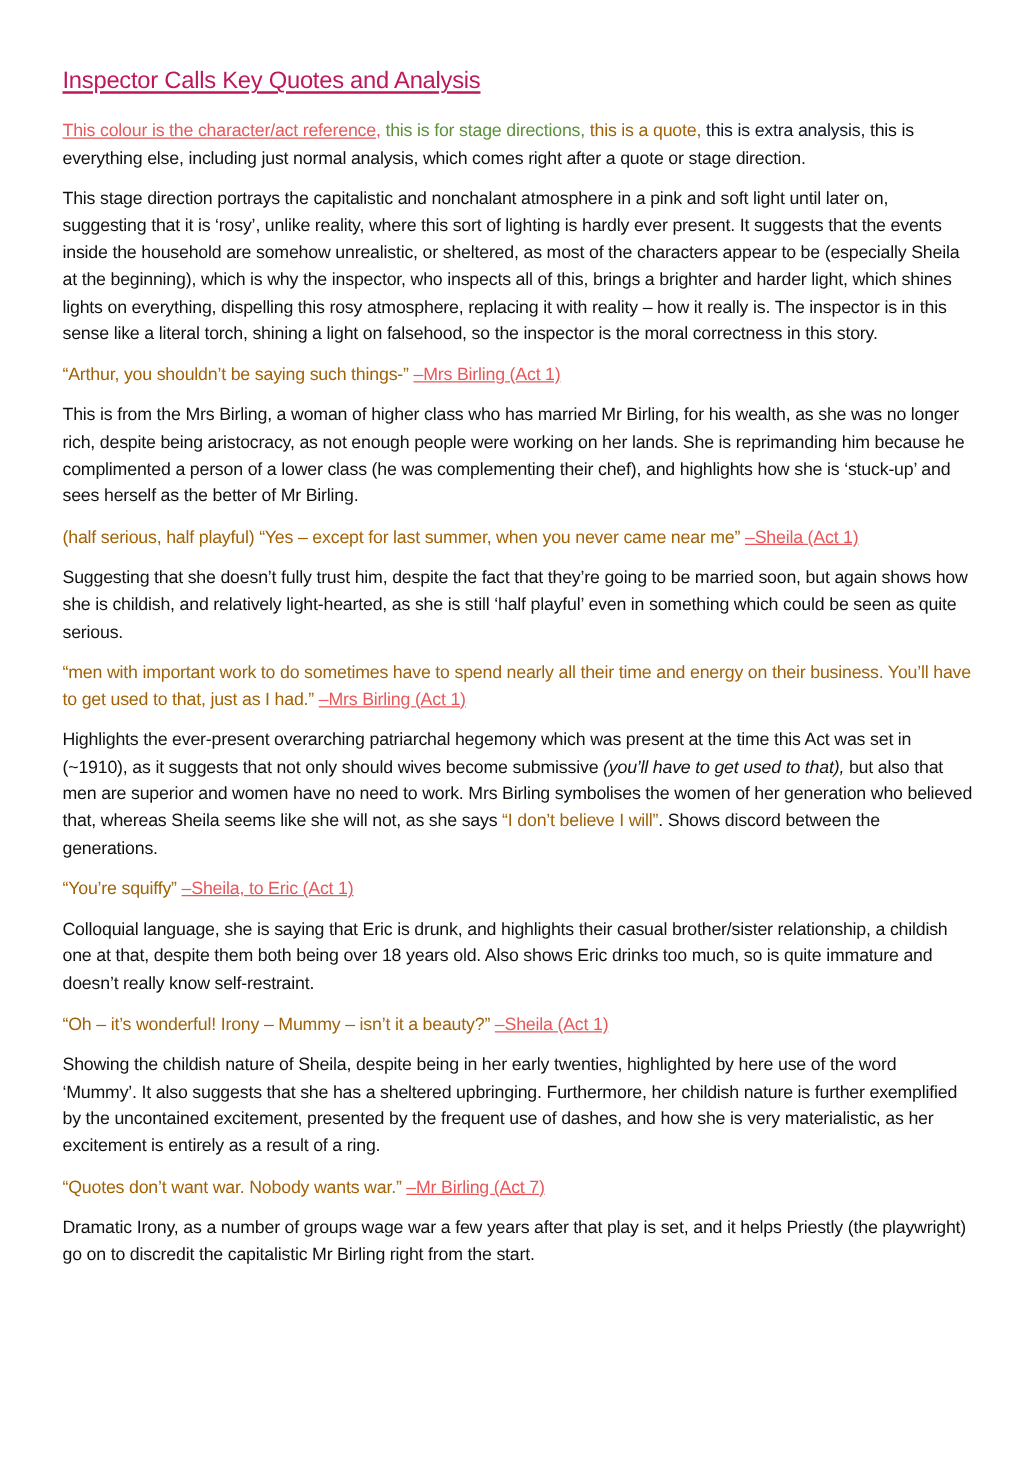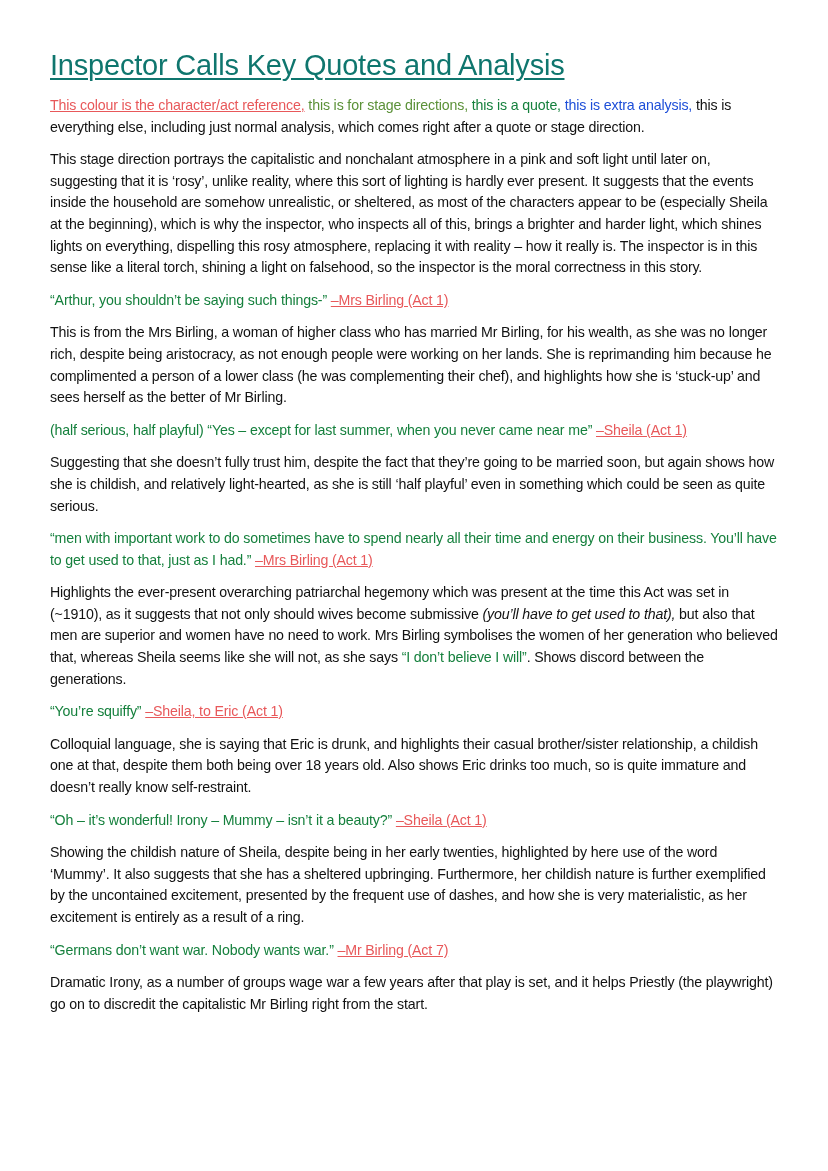--- a/index.html
+++ b/index.html
@@ -4,29 +4,29 @@
 <style>
   html, body { margin: 0; padding: 0; background: #ffffff; }
   body { width: 828px; height: 1171px; overflow: hidden; position: relative; }
   .page {
     position: absolute; left: 50px; top: 50px; width: 730px;
     font-family: "Liberation Sans", sans-serif;
     font-size: 14.2px; line-height: 21.6px; color: #111111;
     letter-spacing: -0.15px;
   }
   h1 {
-    margin: 0 0 15px 0; font-weight: normal; font-size: 29px; line-height: 30px;
+    margin: 0 0 15px 0; font-weight: normal; font-size: 19px; line-height: 30px;
     text-decoration: underline; text-decoration-thickness: 2px; text-underline-offset: 3px;
-    color: #0f766e; letter-spacing: -0.2px;
+    color: #be185d; letter-spacing: -0.2px;
   }
   p { margin: 0 0 11px 0; }
   .ref { color: #e8585a; text-decoration: underline; }
   .stage { color: #5b9138; }
-  .quote { color: #15803d; }
-  .extra { color: #1d4ed8; }
+  .quote { color: #a16207; }
+  .extra { color: #0f172a; }
   .em { font-style: italic; }
 </style>
 </head>
 <body>
 
 <div class="page">
   <h1>Inspector Calls Key Quotes and Analysis</h1>
 
   <p><span class="ref">This colour is the character/act reference,</span><span class="stage"> this is for stage directions,</span><span class="quote"> this is a quote,</span><span class="extra"> this is extra analysis,</span><span> this is everything else, including just normal analysis, which comes right after a quote or stage direction.</span></p>
 
@@ -40,15 +40,15 @@
 
   <p><span class="quote">“men with important work to do sometimes have to spend nearly all their time and energy on their business. You’ll have to get used to that, just as I had.” </span><span class="ref">–Mrs Birling (Act 1)</span></p>
   <p><span>Highlights the ever-present overarching patriarchal hegemony which was present at the time this Act was set in (~1910), as it suggests that not only should wives become submissive </span><span class="em">(you’ll have to get used to that),</span><span> but also that men are superior and women have no need to work. Mrs Birling symbolises the women of her generation who believed that, whereas Sheila seems like she will not, as she says </span><span class="quote">“I don’t believe I will”</span><span>. Shows discord between the generations.</span></p>
 
   <p><span class="quote">“You’re squiffy” </span><span class="ref">–Sheila, to Eric (Act 1)</span></p>
   <p>Colloquial language, she is saying that Eric is drunk, and highlights their casual brother/sister relationship, a childish one at that, despite them both being over 18 years old. Also shows Eric drinks too much, so is quite immature and doesn’t really know self-restraint.</p>
 
   <p><span class="quote">“Oh – it’s wonderful! Irony – Mummy – isn’t it a beauty?” </span><span class="ref">–Sheila (Act 1)</span></p>
   <p>Showing the childish nature of Sheila, despite being in her early twenties, highlighted by here use of the word ‘Mummy’. It also suggests that she has a sheltered upbringing. Furthermore, her childish nature is further exemplified by the uncontained excitement, presented by the frequent use of dashes, and how she is very materialistic, as her excitement is entirely as a result of a ring.</p>
 
-  <p><span class="quote">“Germans don’t want war. Nobody wants war.” </span><span class="ref">–Mr Birling (Act 7)</span></p>
+  <p><span class="quote">“Quotes don’t want war. Nobody wants war.” </span><span class="ref">–Mr Birling (Act 7)</span></p>
   <p>Dramatic Irony, as a number of groups wage war a few years after that play is set, and it helps Priestly (the playwright) go on to discredit the capitalistic Mr Birling right from the start.</p>
 </div>
 
 </body></html>

